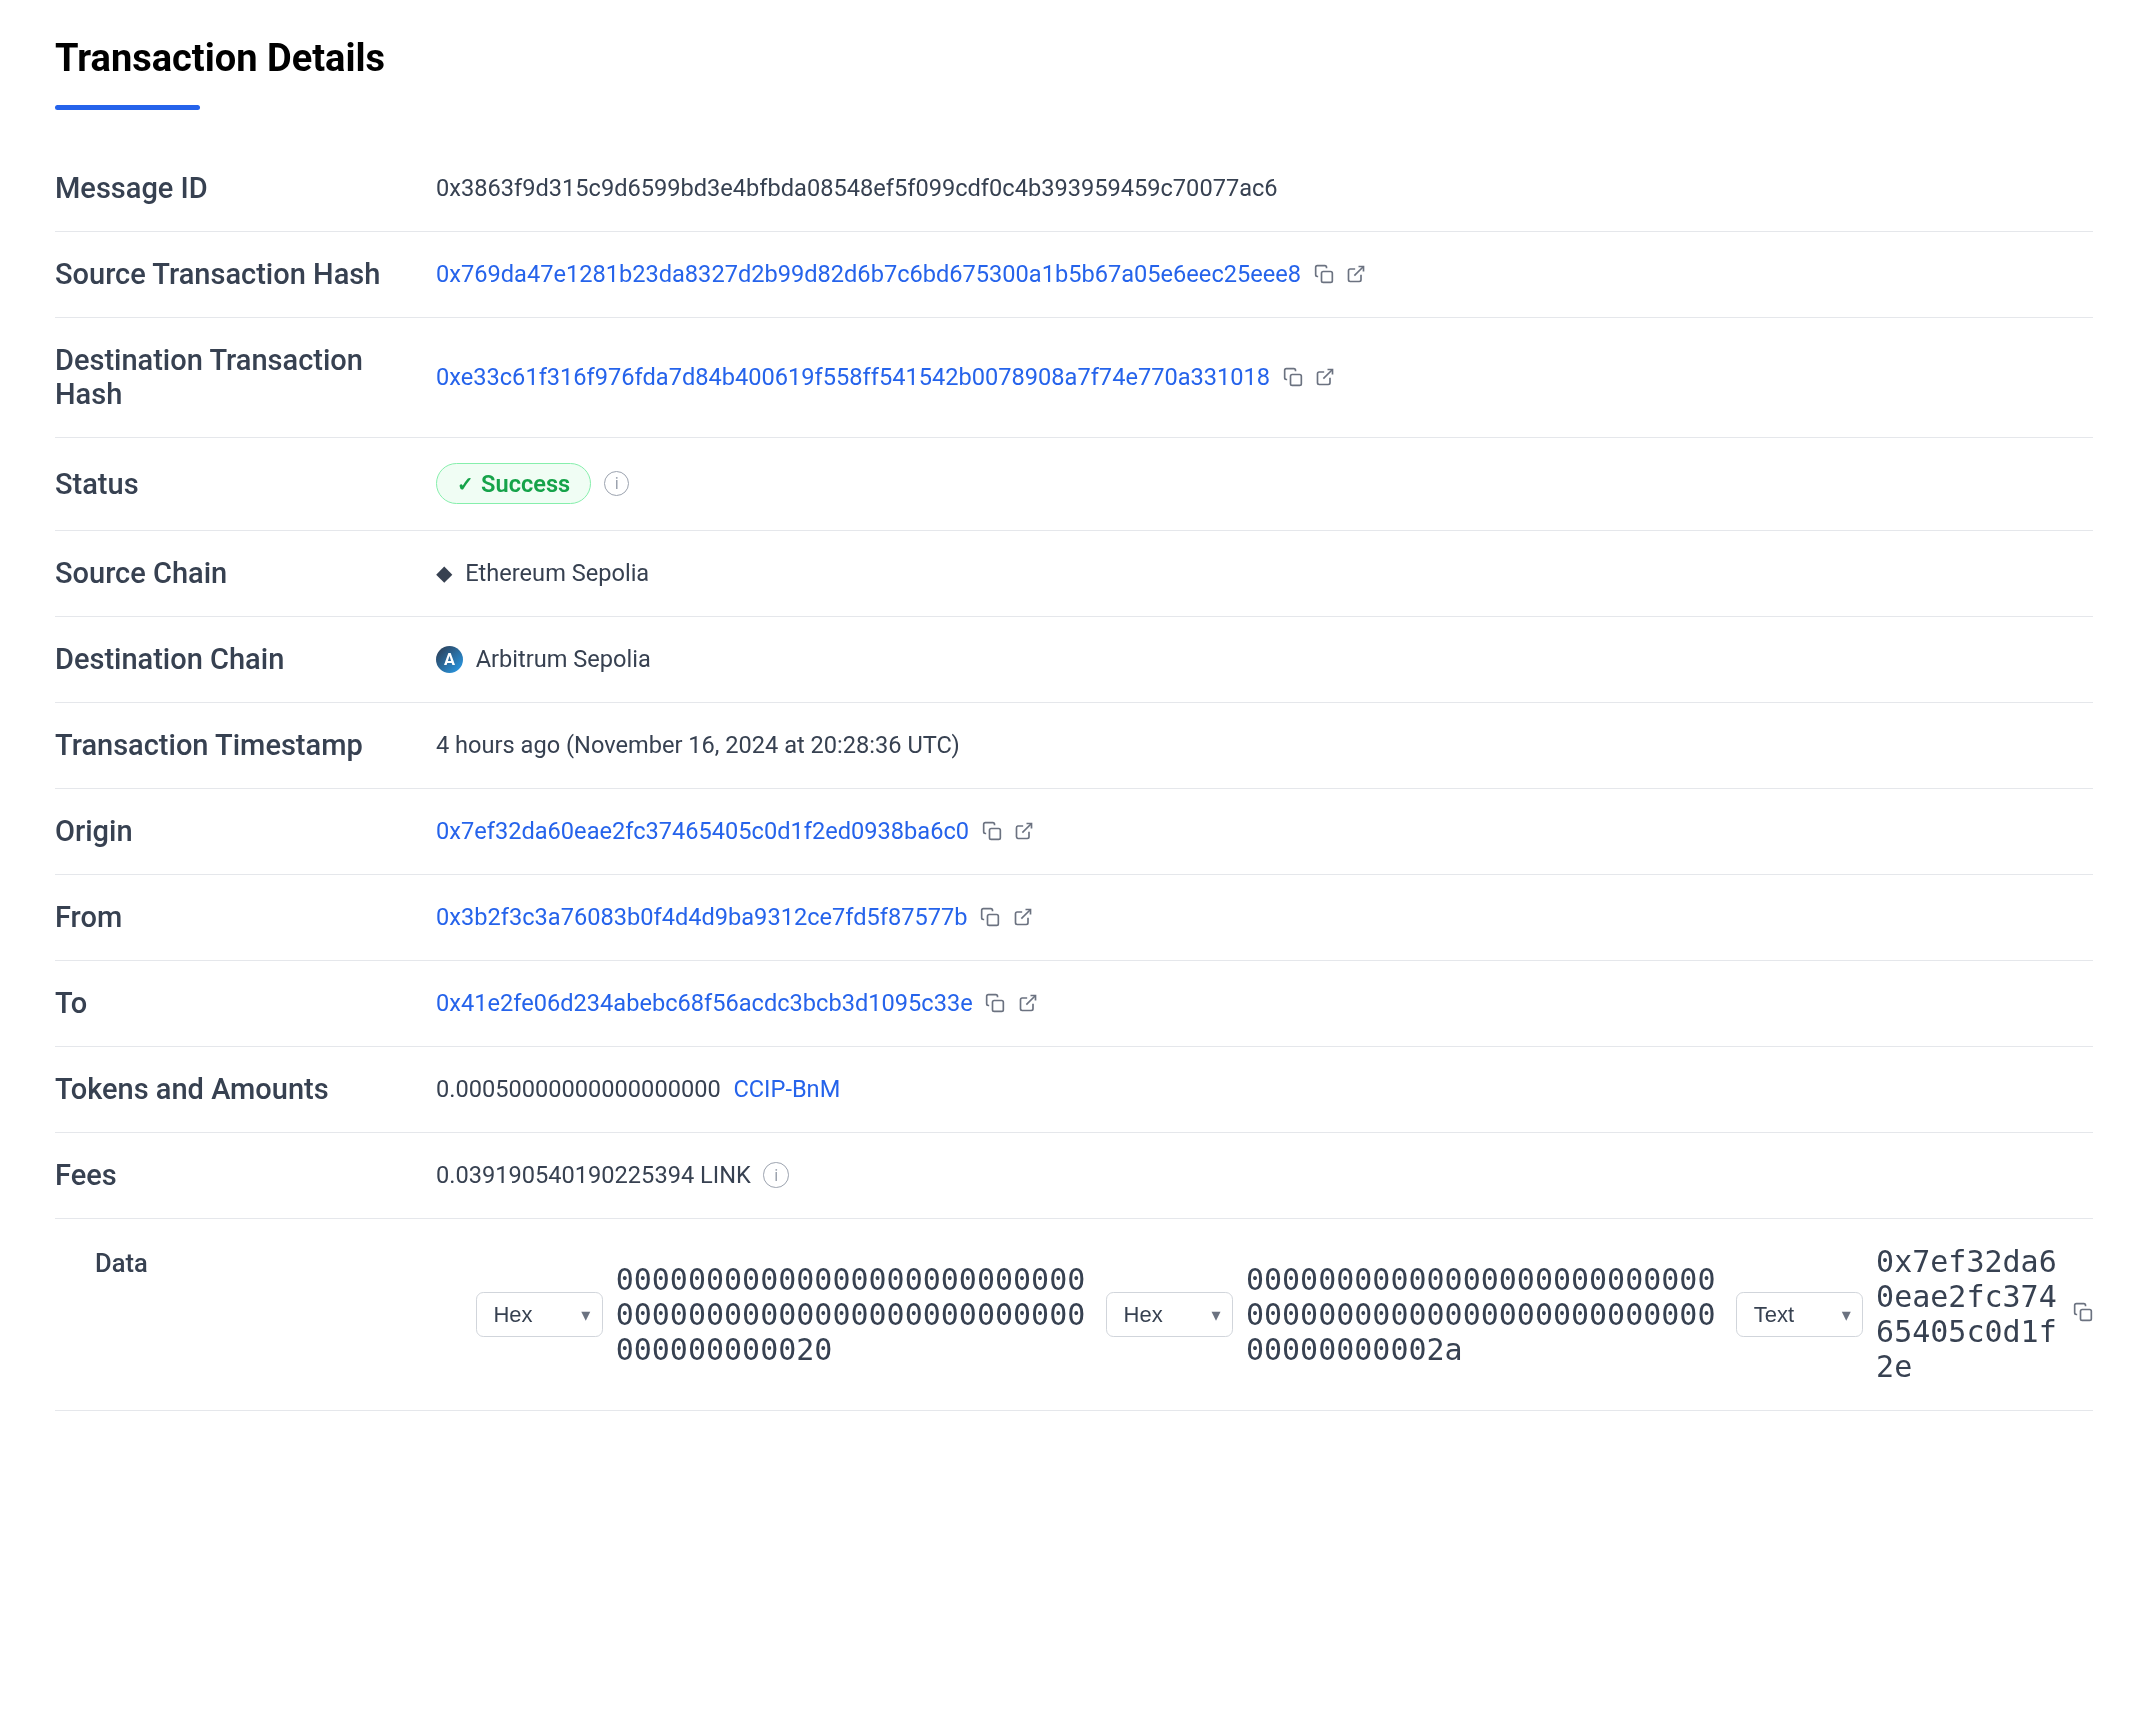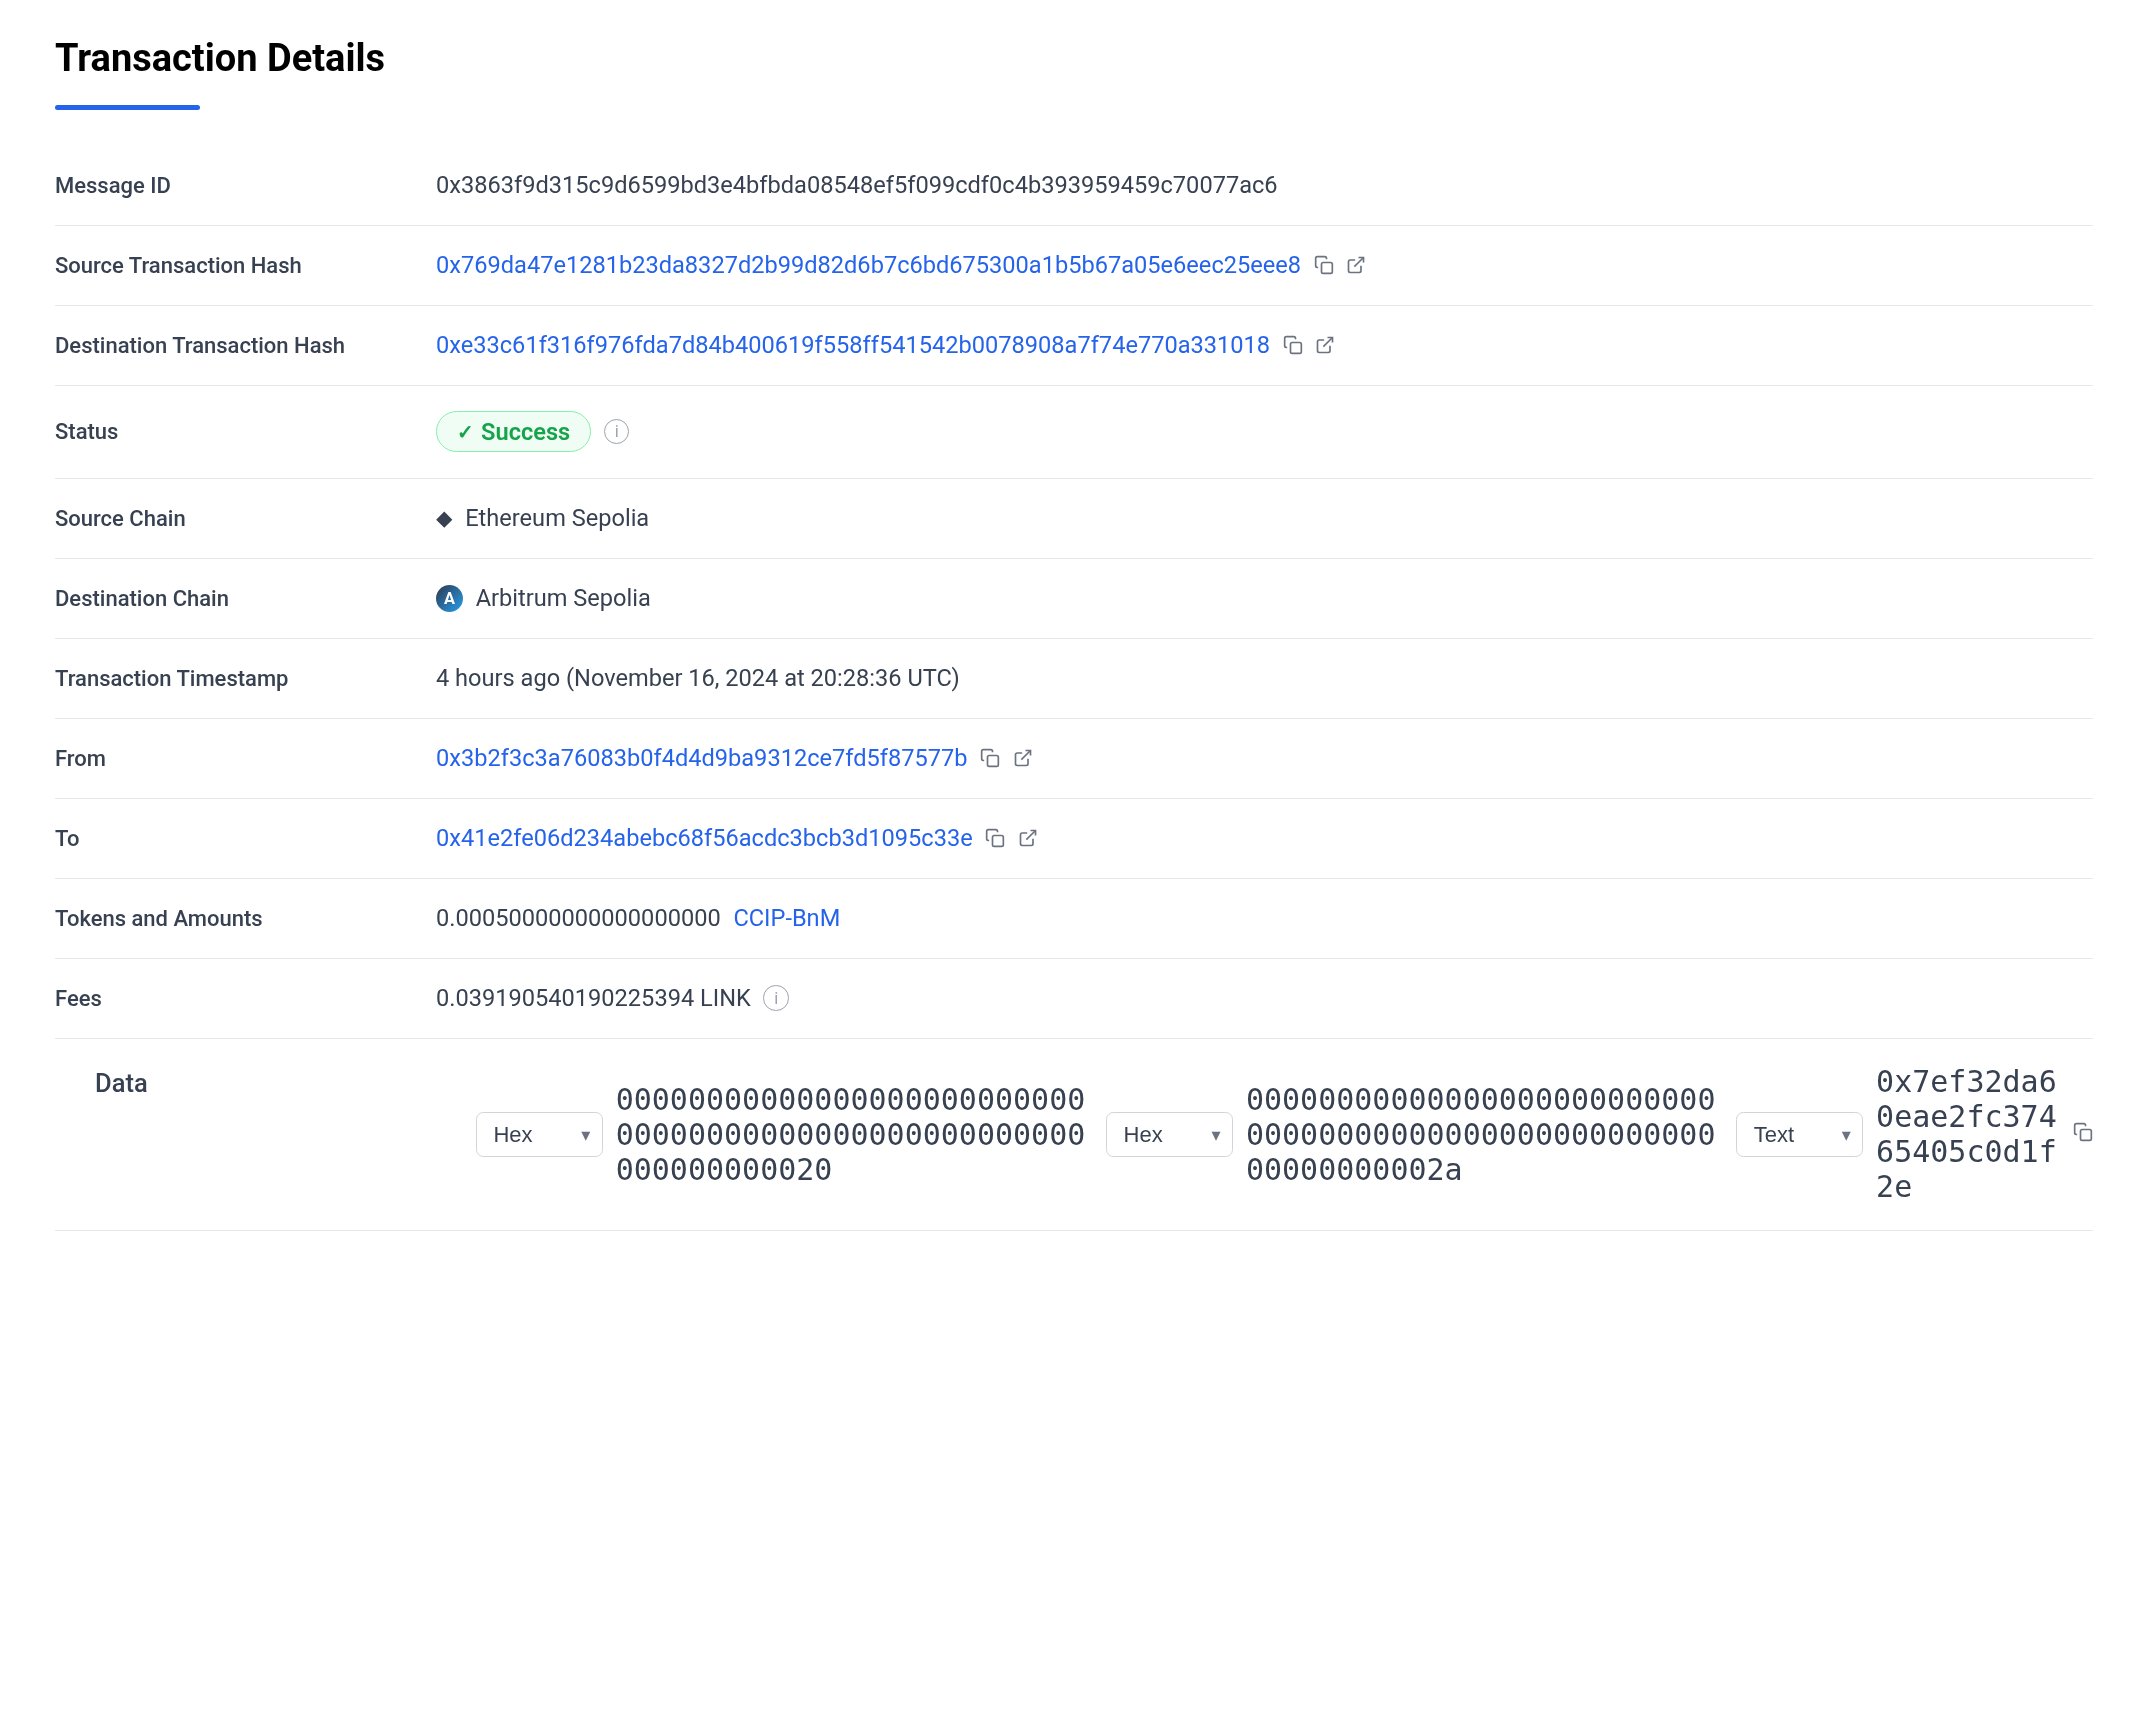--- a/index.html
+++ b/index.html
@@ -25,21 +25,21 @@
     }
     .row {
       display: flex;
       align-items: center;
       padding: 25.5px 0;
       border-bottom: 1.4px solid #e5e7eb;
       gap: 36px;
     }
     .row-label {
       flex: 0 0 345px;
-      font-size: 22px;
+      font-size: 29px;
       font-weight: 500;
       color: #374151;
     }
     .row-value {
       flex: 1;
       font-size: 23.6px;
       color: #374151;
       display: flex;
       align-items: center;
       gap: 12.7px;
@@ -239,20 +239,39 @@
     </div>
   </div>
 
   <div class="row">
     <div class="row-label">Transaction Timestamp</div>
     <div class="row-value">
       <span>4 hours ago (November 16, 2024 at 20:28:36 UTC)</span>
     </div>
   </div>
 
+  <div class="row">
+    <div class="row-label">Origin</div>
+    <div class="row-value">
+      <a class="link-value" href="#">0x7ef32da60eae2fc37465405c0d1f2ed0938ba6c0</a>
+      <span class="copy-icon">
+        <svg width="20" height="20" viewBox="0 0 24 24" fill="none" stroke="currentColor" stroke-width="2">
+            <rect x="9" y="9" width="13" height="13" rx="2"></rect>
+            <path d="M5 15H4a2 2 0 01-2-2V4a2 2 0 012-2h9a2 2 0 012 2v1"></path>
+          </svg>
+      </span>
+      <span class="ext-icon">
+        <svg width="20" height="20" viewBox="0 0 24 24" fill="none" stroke="currentColor" stroke-width="2">
+            <path d="M18 13v6a2 2 0 01-2 2H5a2 2 0 01-2-2V8a2 2 0 012-2h6"></path>
+            <polyline points="15 3 21 3 21 9"></polyline>
+            <line x1="10" y1="14" x2="21" y2="3"></line>
+          </svg>
+      </span>
+    </div>
+  </div>
 
   <div class="row">
     <div class="row-label">From</div>
     <div class="row-value">
       <a class="link-value" href="#">0x3b2f3c3a76083b0f4d4d9ba9312ce7fd5f87577b</a>
       <span class="copy-icon">
         <svg width="20" height="20" viewBox="0 0 24 24" fill="none" stroke="currentColor" stroke-width="2">
             <rect x="9" y="9" width="13" height="13" rx="2"></rect>
             <path d="M5 15H4a2 2 0 01-2-2V4a2 2 0 012-2h9a2 2 0 012 2v1"></path>
           </svg>

